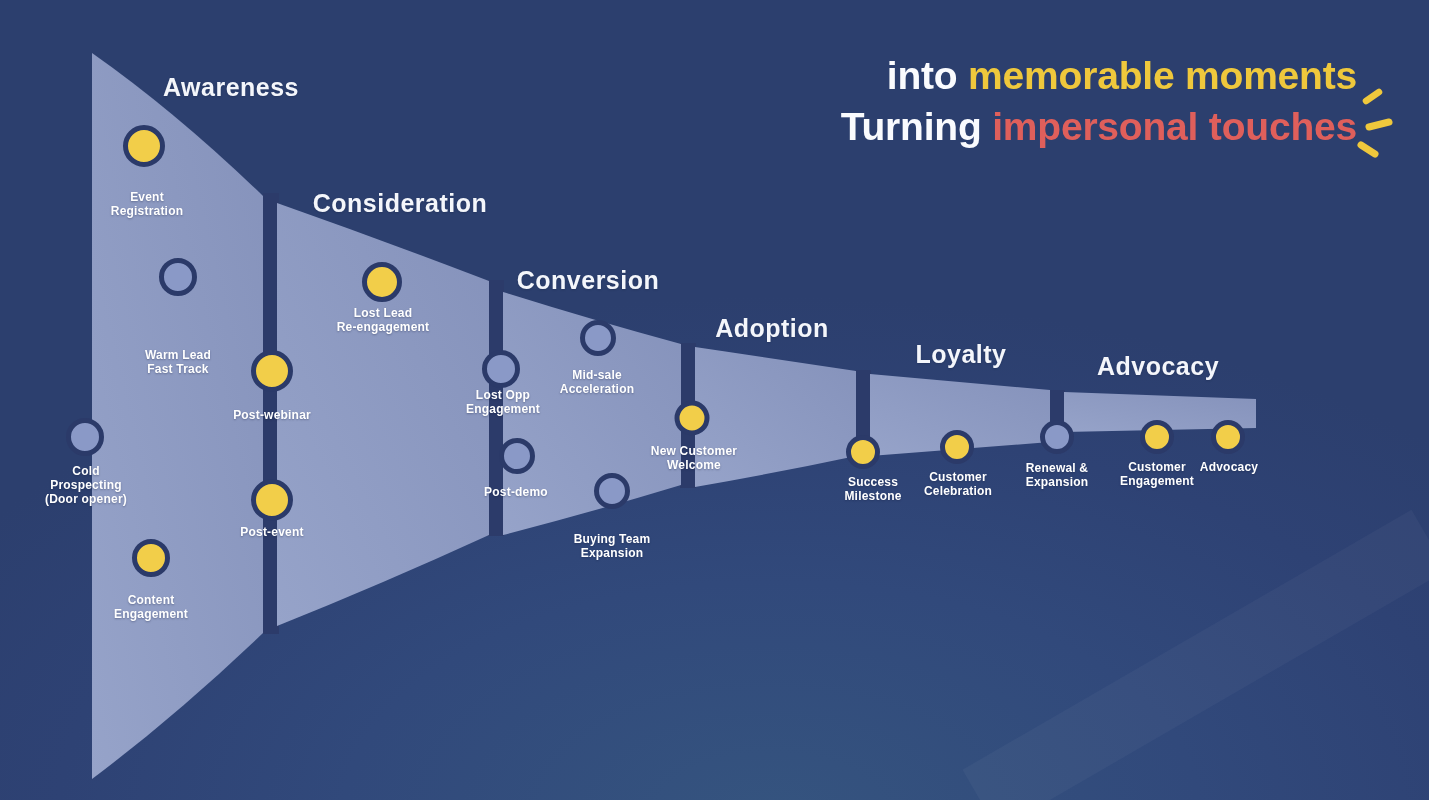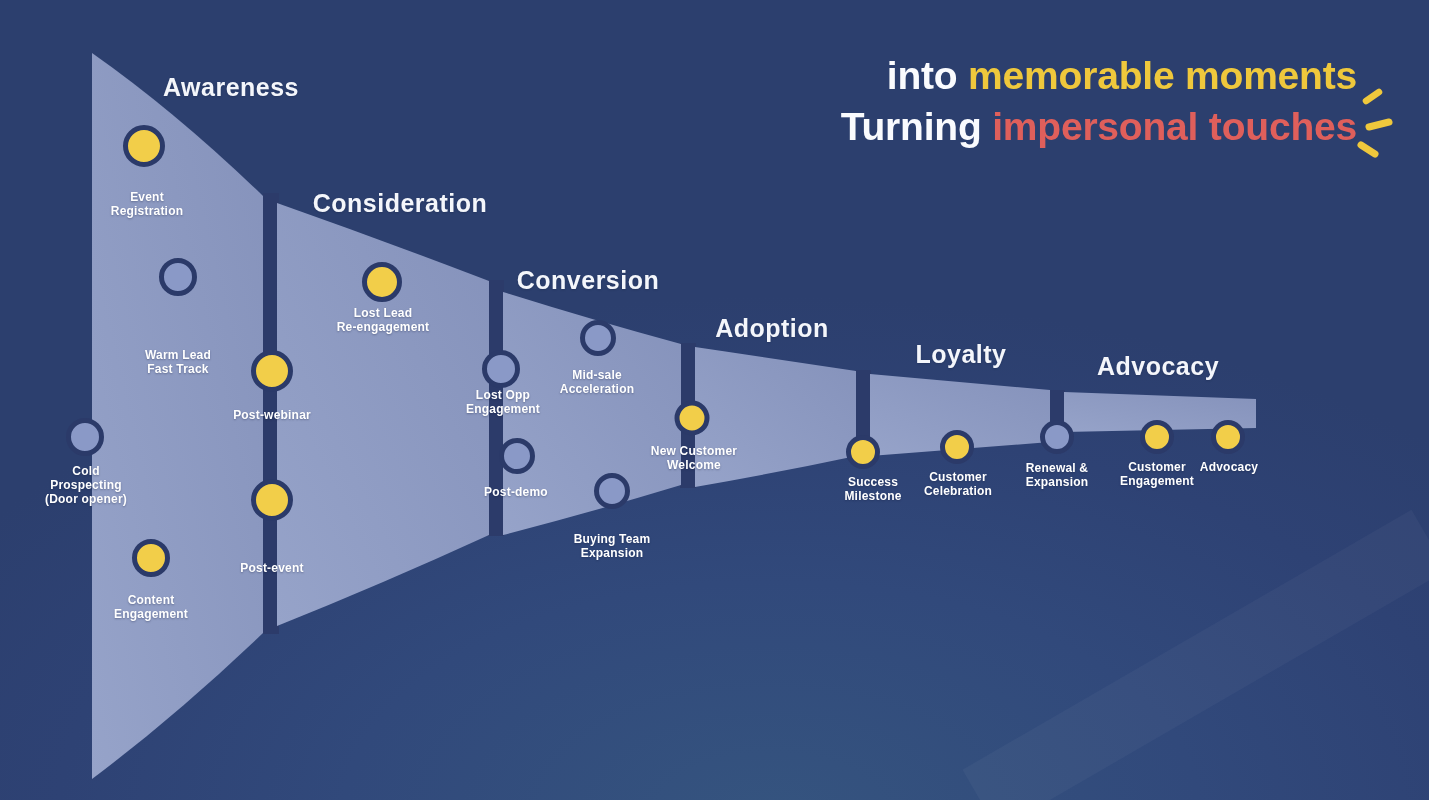--- a/index.html
+++ b/index.html
@@ -123,21 +123,21 @@
   <div class="dot yellow" style="left:1228px;top:437px;width:34px;height:34px;"></div>
 
   <div class="dot-label" style="left:147px;top:191px;">Event
 Registration</div>
   <div class="dot-label" style="left:178px;top:313px;margin-top:36px;">Warm Lead
 Fast Track</div>
   <div class="dot-label" style="left:86px;top:465px;">Cold
 Prospecting
 (Door opener)</div>
   <div class="dot-label" style="left:272px;top:409px;">Post-webinar</div>
-  <div class="dot-label" style="left:272px;top:526px;margin-top:36px;">Post-event</div>
+  <div class="dot-label" style="left:272px;top:526px;">Post-event</div>
   <div class="dot-label" style="left:151px;top:594px;">Content
 Engagement</div>
   <div class="dot-label" style="left:383px;top:307px;">Lost Lead
 Re-engagement</div>
   <div class="dot-label" style="left:503px;top:389px;">Lost Opp
 Engagement</div>
   <div class="dot-label" style="left:597px;top:369px;">Mid-sale
 Acceleration</div>
   <div class="dot-label" style="left:516px;top:486px;">Post-demo</div>
   <div class="dot-label" style="left:612px;top:533px;">Buying Team

